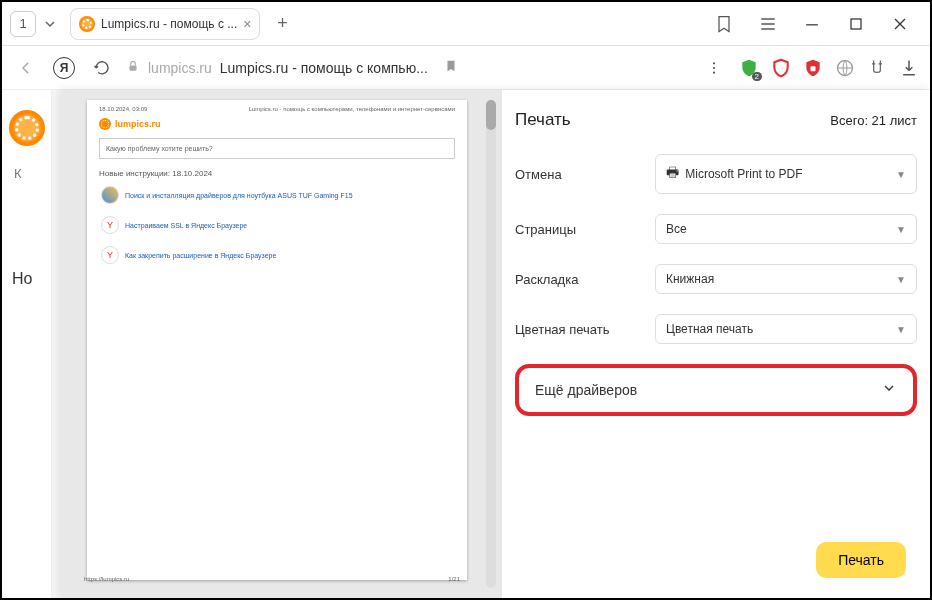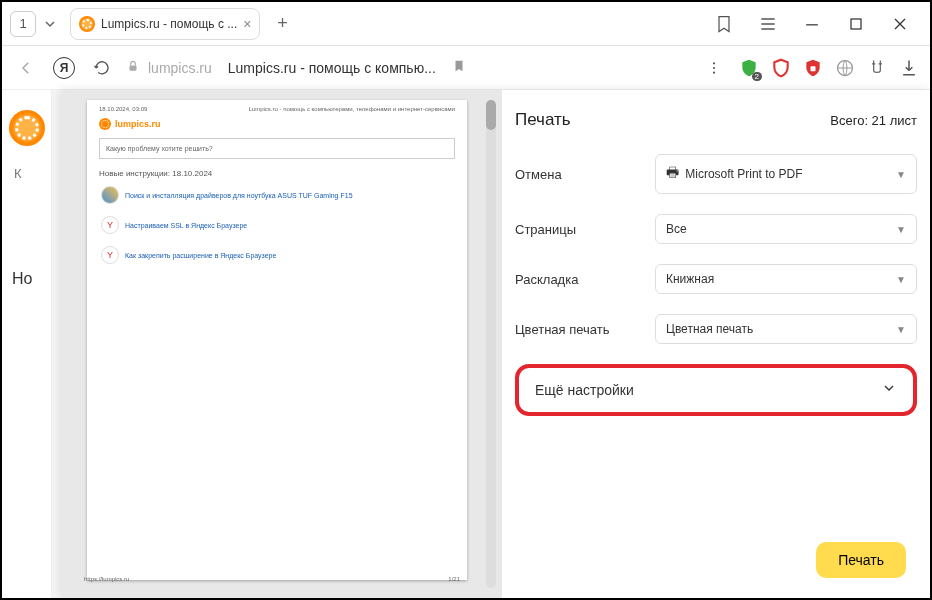--- a/index.html
+++ b/index.html
@@ -18,21 +18,21 @@
 .titlebar-spacer { flex: 1; }
 .win-btn { width: 44px; height: 40px; display: flex; align-items: center; justify-content: center; color: #333; }
 
 
 .addrbar { height: 44px; display: flex; align-items: center; padding: 0 10px; gap: 10px; border-bottom: 1px solid #eee; }
 .nav-btn { width: 28px; height: 28px; display: flex; align-items: center; justify-content: center; color: #888; }
 .yandex-logo { width: 22px; height: 22px; border: 1.5px solid #333; border-radius: 50%; display: flex; align-items: center; justify-content: center; font-size: 12px; font-weight: bold; color: #333; }
 .url-box { flex: 0 0 auto; display: flex; align-items: center; gap: 8px; }
 .lock { color: #999; }
 .url-domain { color: #aaa; font-size: 14px; }
-.url-title { color: #333; font-size: 14px; margin-left: 8px; white-space: nowrap; }
+.url-title { color: #333; font-size: 14px; white-space: nowrap; }
 .bookmark { color: #999; margin-left: 8px; }
 .addr-spacer { flex: 1; }
 .ext-icon { width: 22px; height: 22px; display: flex; align-items: center; justify-content: center; position: relative; }
 .badge { position: absolute; bottom: -2px; right: -2px; background: #555; color: #fff; font-size: 8px; border-radius: 6px; padding: 0 3px; }
 
 
 .content { position: absolute; top: 88px; left: 0; right: 0; bottom: 0; background: #f5f5f5; }
 .bg-page { position: absolute; left: 0; top: 0; width: 50px; height: 100%; background: #fff; border-right: 1px solid #eee; overflow: hidden;}
 .bg-icon { width: 36px; height: 36px; border-radius: 50%; background: radial-gradient(circle,#ffb347 40%,#ff8800 60%); margin: 20px auto; position:relative;}
 .bg-icon::after { content:""; position:absolute; inset:6px; border:3px dotted #fff; border-radius:50%;}
@@ -280,21 +280,21 @@
         <div class="set-label">Цветная печать</div>
         <div class="set-control">
           <div class="dropdown">
             <span>Цветная печать</span>
             <span class="dd-arrow">▼</span>
           </div>
         </div>
       </div>
 
       <div class="highlight-box">
-        <span class="more-label">Ещё настройки</span>
+        <span class="more-label">Ещё драйверов</span>
         <span>
           <svg width="16" height="16" viewBox="0 0 24 24">
               <path d="M6 9l6 6 6-6" stroke="#333" stroke-width="2" fill="none"></path>
             </svg>
         </span>
       </div>
 
       <div class="action-row">
         <button class="btn btn-primary">Печать</button>
       </div>

